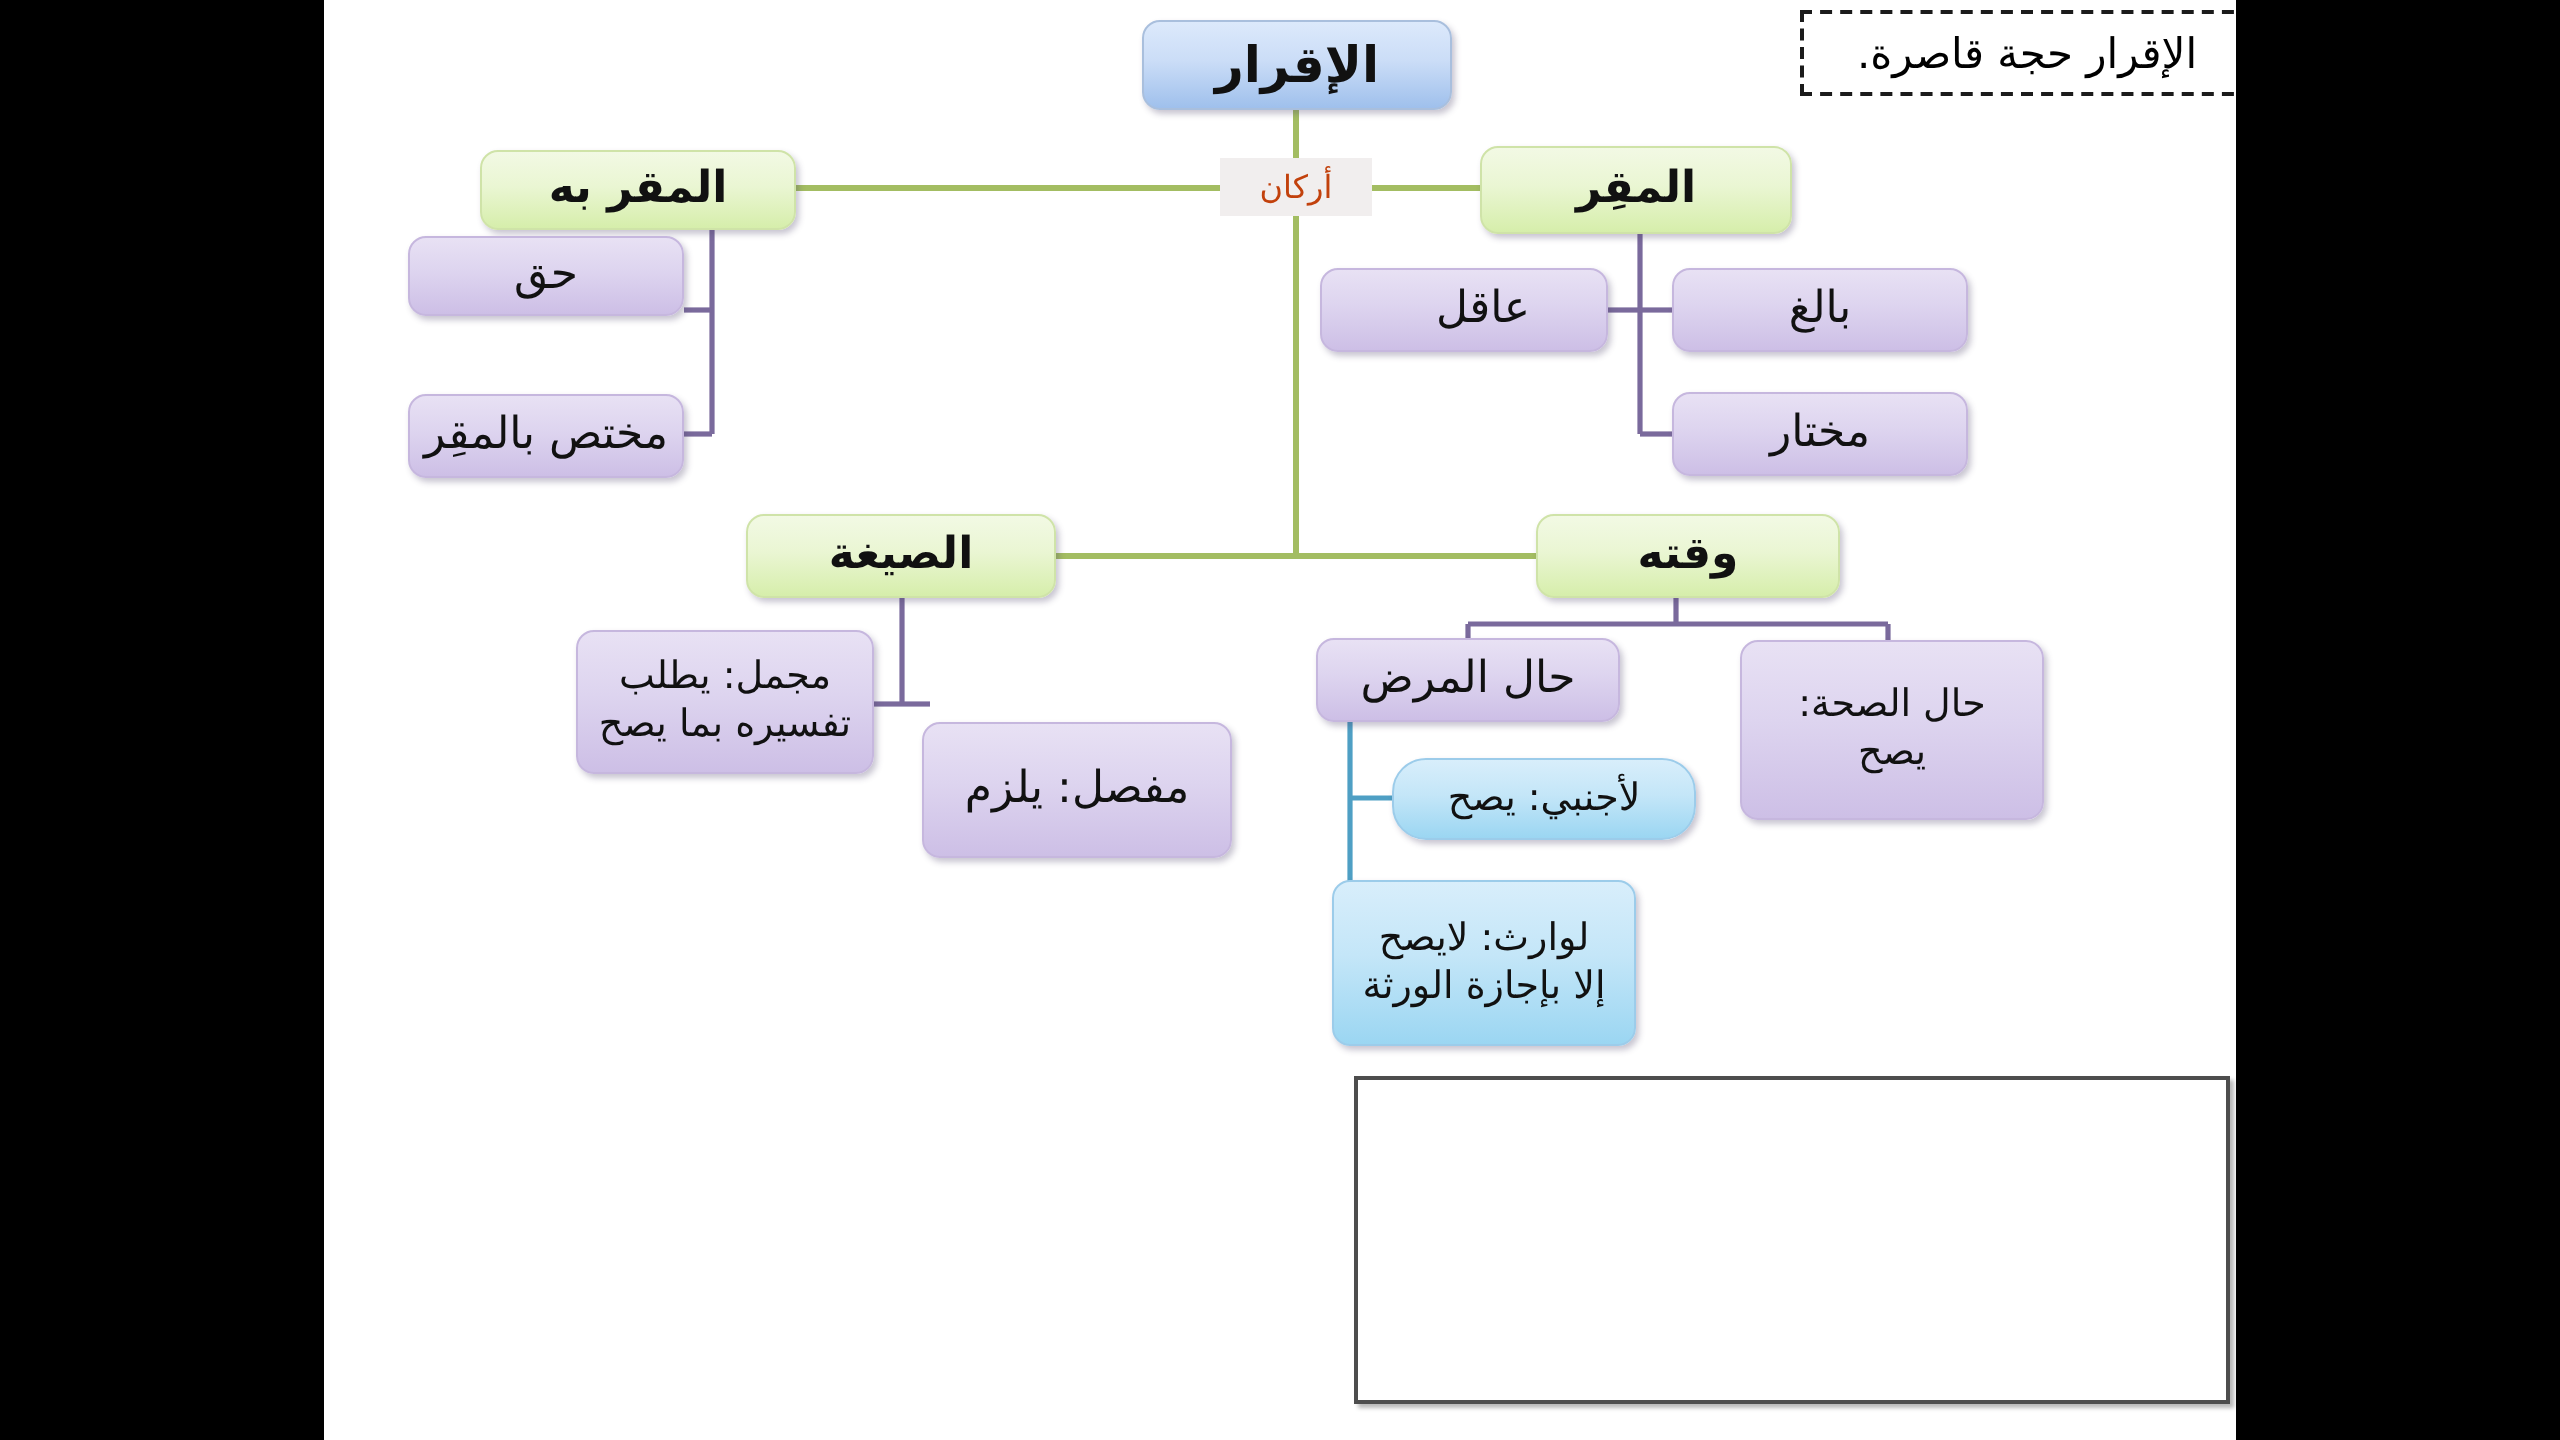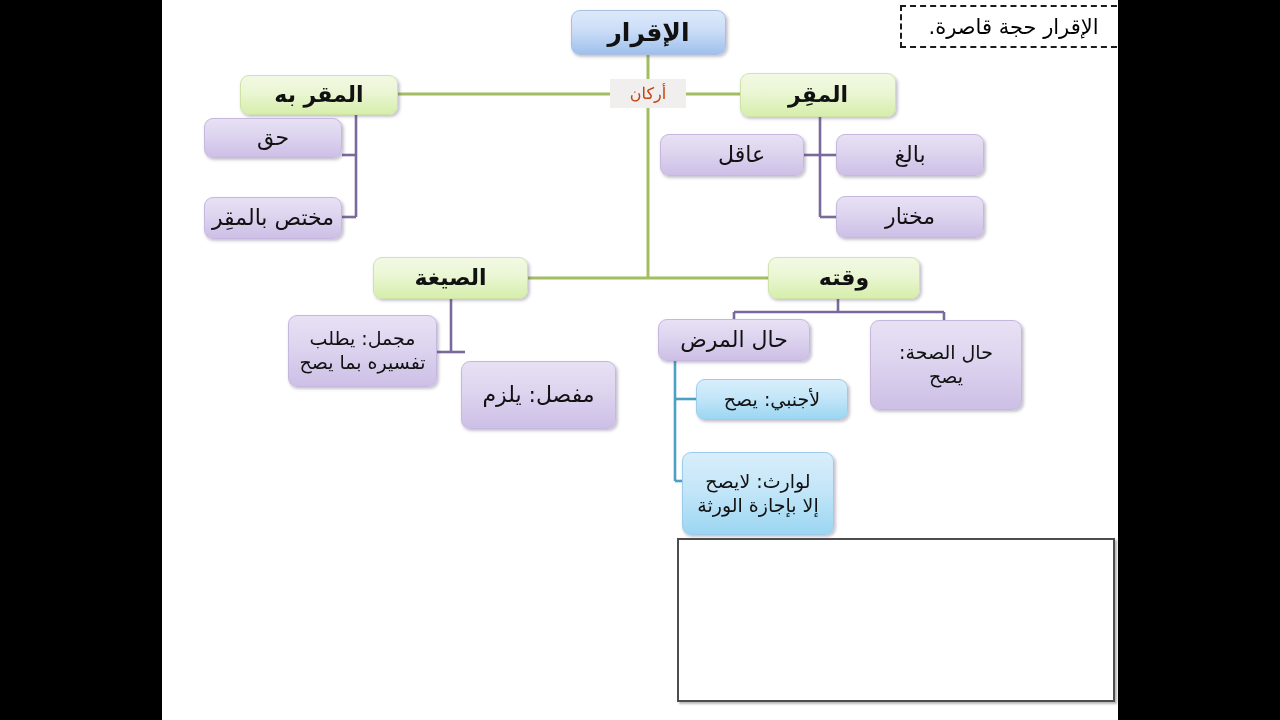--- a/index.html
+++ b/index.html
@@ -209,23 +209,23 @@
 
     <div class="node n-purple" style="left:299px; top:317px; width:155px; height:68px;margin-top:44px;">مفصل: يلزم</div>
 
     <div class="node n-green" style="left:606px; top:257px; width:152px; height:42px;">وقته</div>
 
     <div class="node n-purple two-line" style="left:708px; top:320px; width:152px; height:90px;">حال الصحة:
 يصح</div>
 
     <div class="node n-purple" style="left:496px; top:319px; width:152px; height:42px;">حال المرض</div>
 
-    <div class="node n-blue" style="left:534px; top:379px; width:152px; height:41px;">لأجنبي: يصح</div>
-
-    <div class="node n-blue two-line" style="left:520px; top:440px; width:152px; height:83px;margin-top:12px;">لوارث: لايصح
+    <div class="node n-blue" style="left:534px; top:379px; width:152px; height:41px;border-radius:17px;">لأجنبي: يصح</div>
+
+    <div class="node n-blue two-line" style="left:504px; top:440px; width:152px; height:83px;">لوارث: لايصح
 إلا بإجازة الورثة</div>
 
     <div class="caption-box" style="left:718px; top:5px; width:227px; height:43px;">الإقرار حجة قاصرة.</div>
 
     <div class="empty-frame" style="left:515px; top:538px; width:438px; height:164px;"></div>
 
   </div>
 </div>
 
 </body></html>

